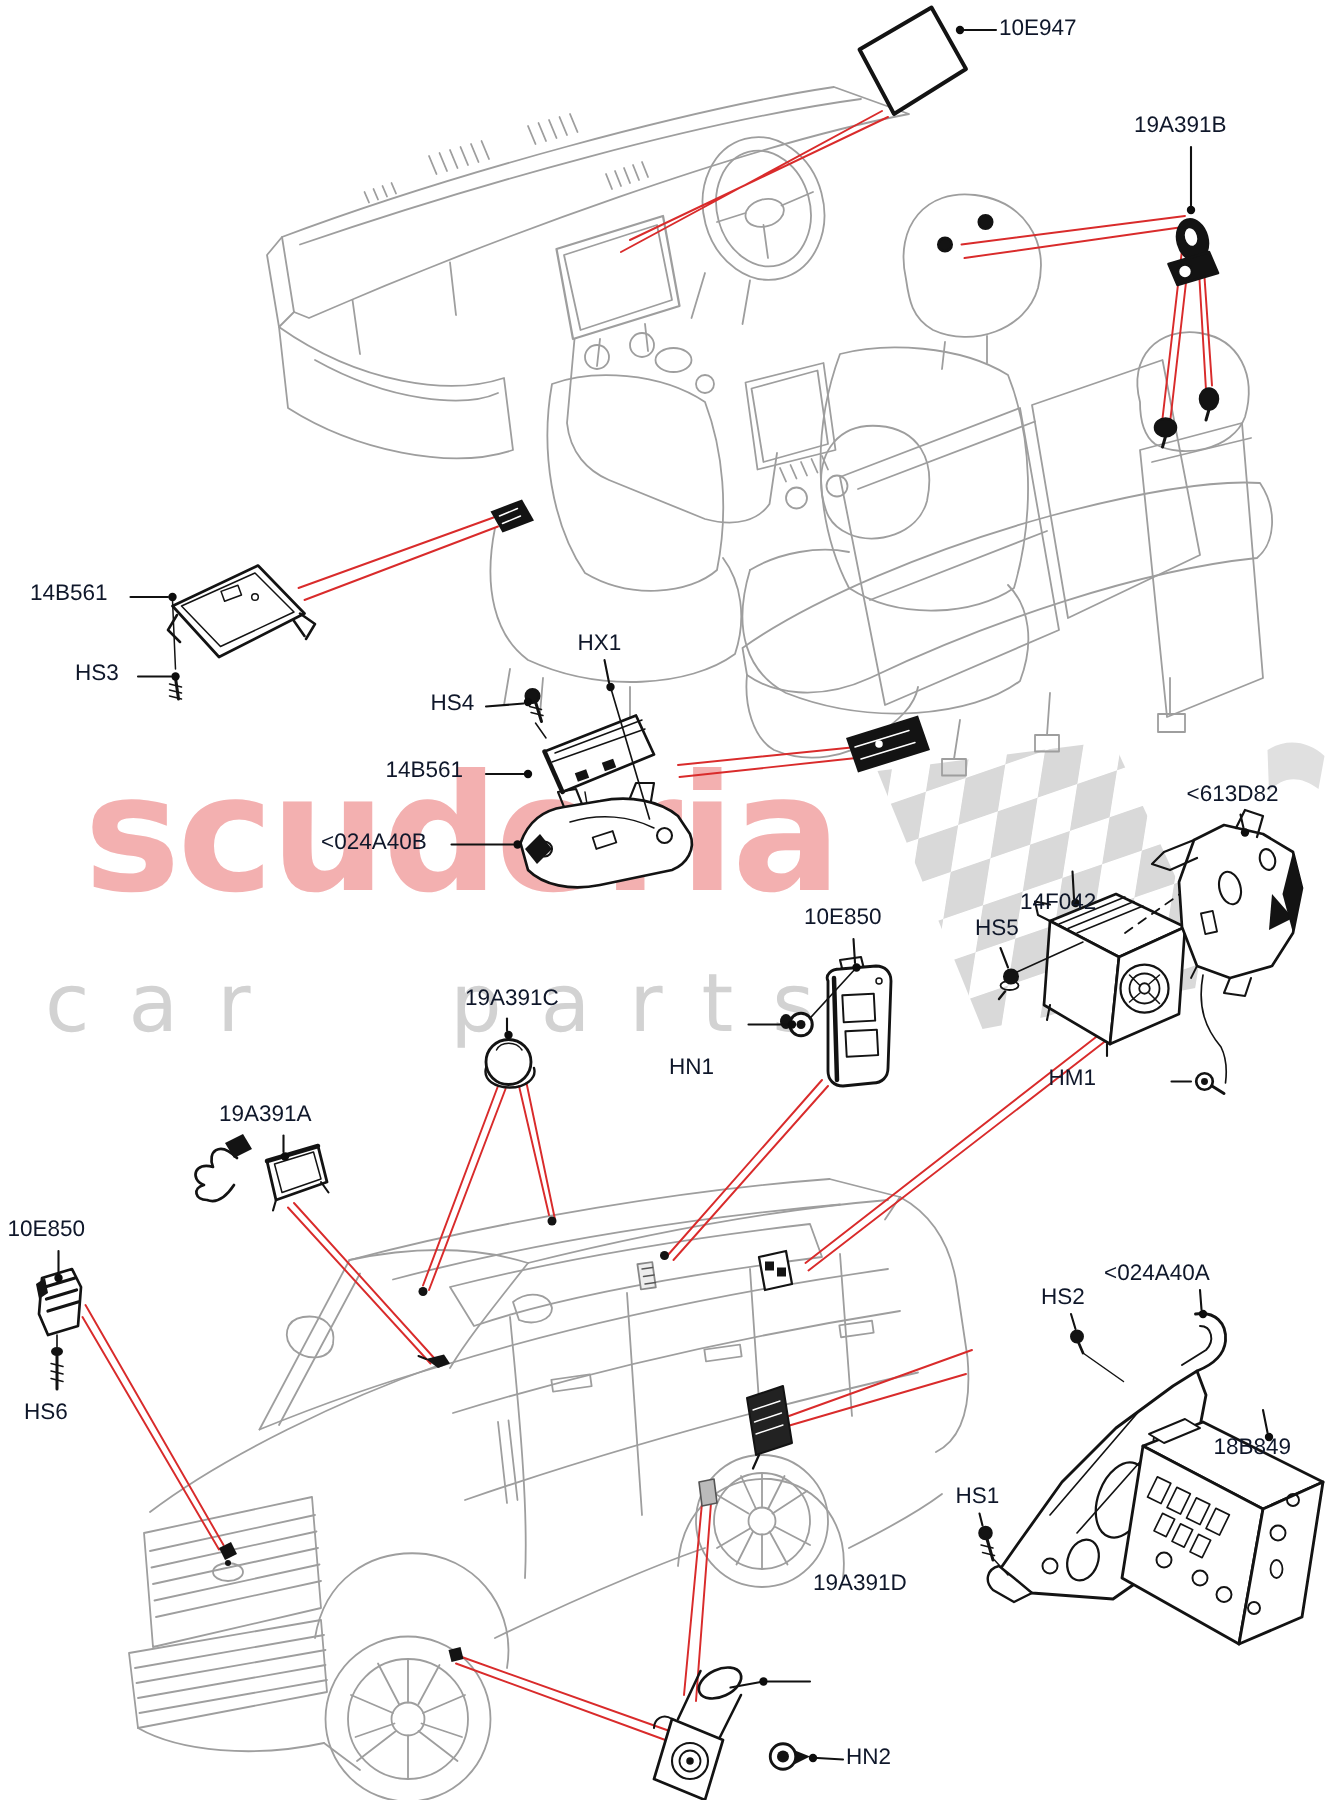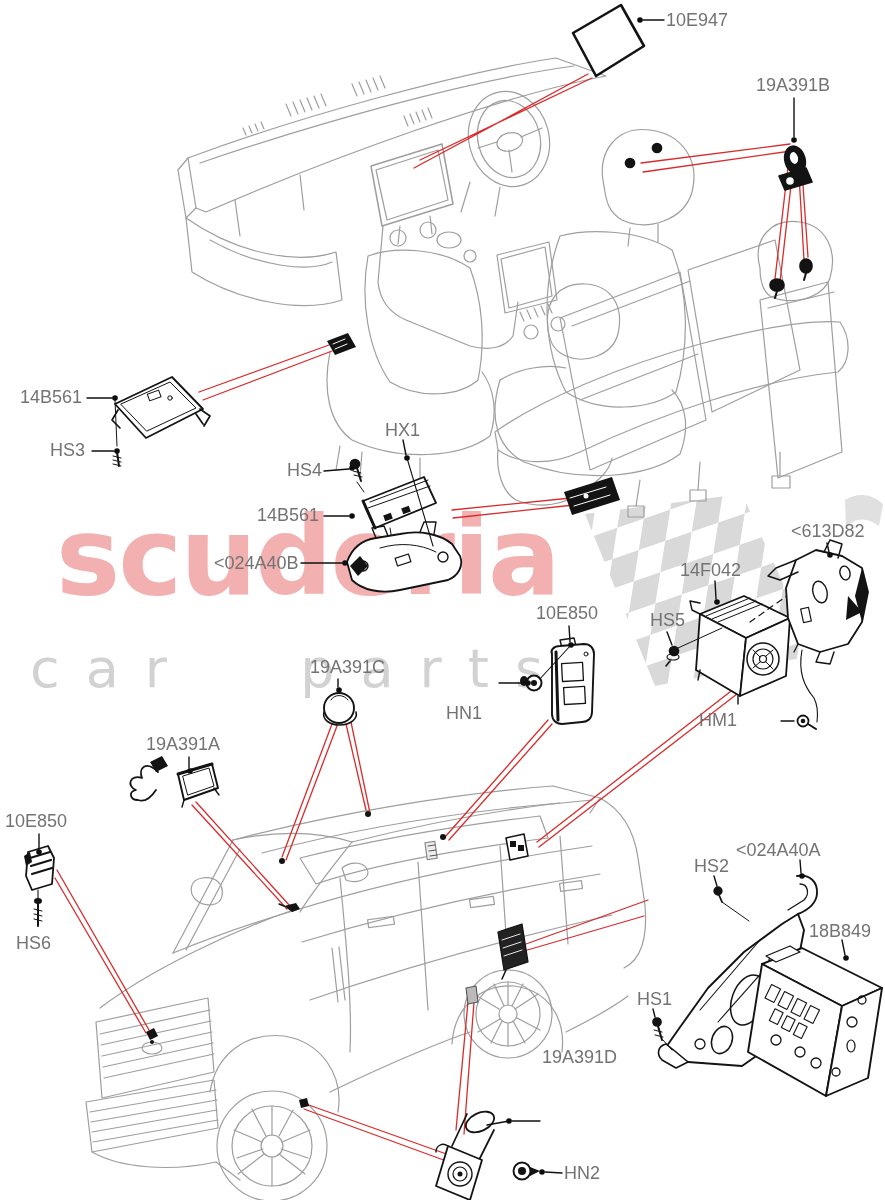--- a/index.html
+++ b/index.html
@@ -1,19 +1,19 @@
 <!DOCTYPE html>
 <html><head>
 <meta charset="utf-8">
 <style>
   html,body{margin:0;padding:0;background:#ffffff;}
   #stage{position:relative;width:885px;height:1200px;background:#ffffff;overflow:hidden;
          font-family:"Liberation Sans",sans-serif;}
   #lineart{position:absolute;left:0;top:0;}
-  .lbl{position:absolute;font-size:18px;line-height:1.05;color:#737373;white-space:nowrap;
+  .lbl{position:absolute;font-size:15px;line-height:1.05;color:#0f172a;white-space:nowrap;
        font-family:"Liberation Sans",sans-serif;}
   .wm-brand{position:absolute;left:56px;top:503px;font-size:108px;font-weight:bold;line-height:1;
        color:#f3b0b0;letter-spacing:-2px;font-family:"DejaVu Sans",sans-serif;}
   .wm-tag{position:absolute;left:30px;top:642px;font-size:54px;line-height:1;color:#d2d2d2;
        letter-spacing:26px;word-spacing:64px;font-family:"DejaVu Sans",sans-serif;text-align:center;}
 </style>
 </head>
 <body>
 
 <div id="stage">
@@ -439,29 +439,29 @@
 
   <div class="lbl" style="left:666px;top:11px">10E947</div>
   <div class="lbl" style="left:756px;top:76px">19A391B</div>
   <div class="lbl" style="left:20px;top:388px">14B561</div>
   <div class="lbl" style="left:50px;top:441px">HS3</div>
   <div class="lbl" style="left:385px;top:421px">HX1</div>
   <div class="lbl" style="left:287px;top:461px">HS4</div>
   <div class="lbl" style="left:257px;top:506px">14B561</div>
   <div class="lbl" style="left:214px;top:554px">&lt;024A40B</div>
   <div class="lbl" style="left:791px;top:522px">&lt;613D82</div>
-  <div class="lbl" style="left:680px;top:561px">14F042</div>
+  <div class="lbl" style="left:680px;top:594px">14F042</div>
   <div class="lbl" style="left:650px;top:611px">HS5</div>
   <div class="lbl" style="left:699px;top:711px">HM1</div>
   <div class="lbl" style="left:536px;top:604px">10E850</div>
   <div class="lbl" style="left:446px;top:704px">HN1</div>
   <div class="lbl" style="left:310px;top:658px">19A391C</div>
   <div class="lbl" style="left:146px;top:735px">19A391A</div>
   <div class="lbl" style="left:5px;top:812px">10E850</div>
   <div class="lbl" style="left:16px;top:934px">HS6</div>
   <div class="lbl" style="left:694px;top:857px">HS2</div>
   <div class="lbl" style="left:736px;top:841px">&lt;024A40A</div>
-  <div class="lbl" style="left:809px;top:922px">18B849</div>
+  <div class="lbl" style="left:809px;top:957px">18B849</div>
   <div class="lbl" style="left:637px;top:990px">HS1</div>
   <div class="lbl" style="left:542px;top:1048px">19A391D</div>
   <div class="lbl" style="left:564px;top:1164px">HN2</div>
 
 </div>
 
 </body></html>

